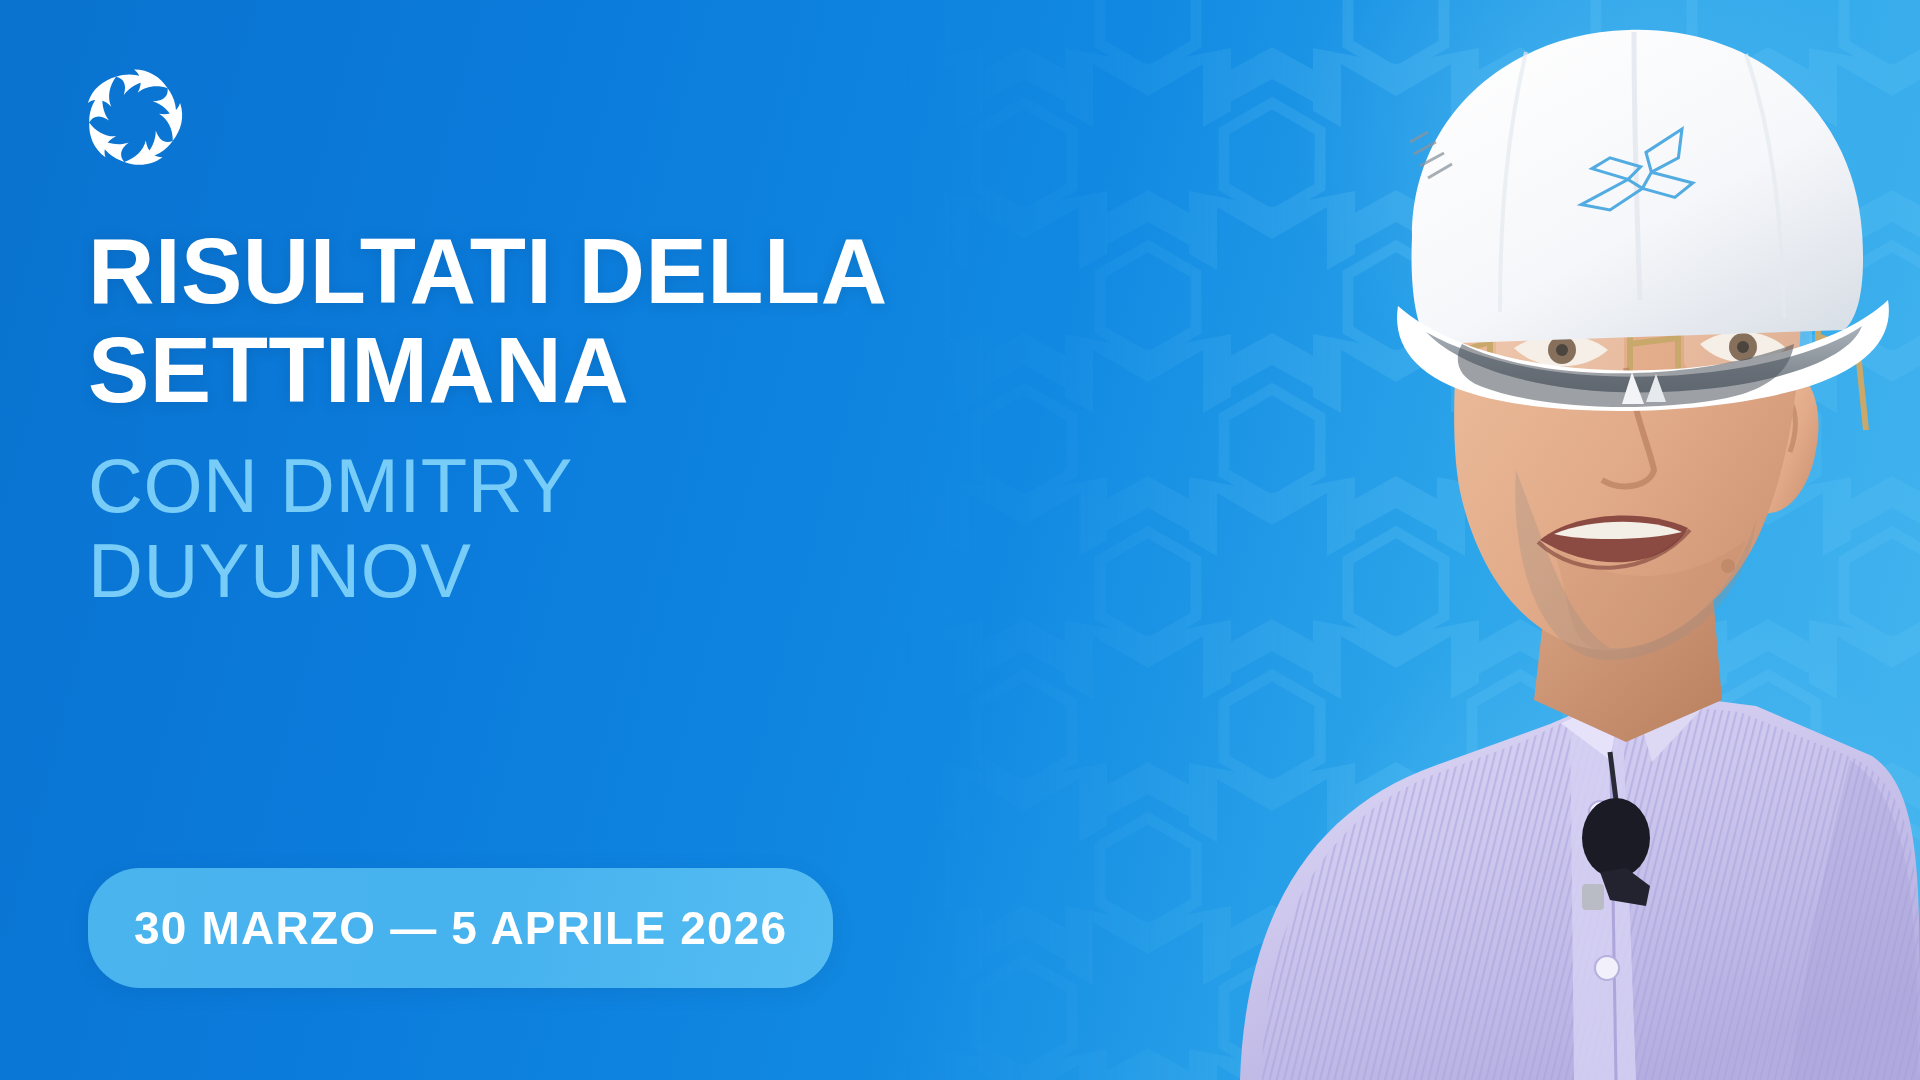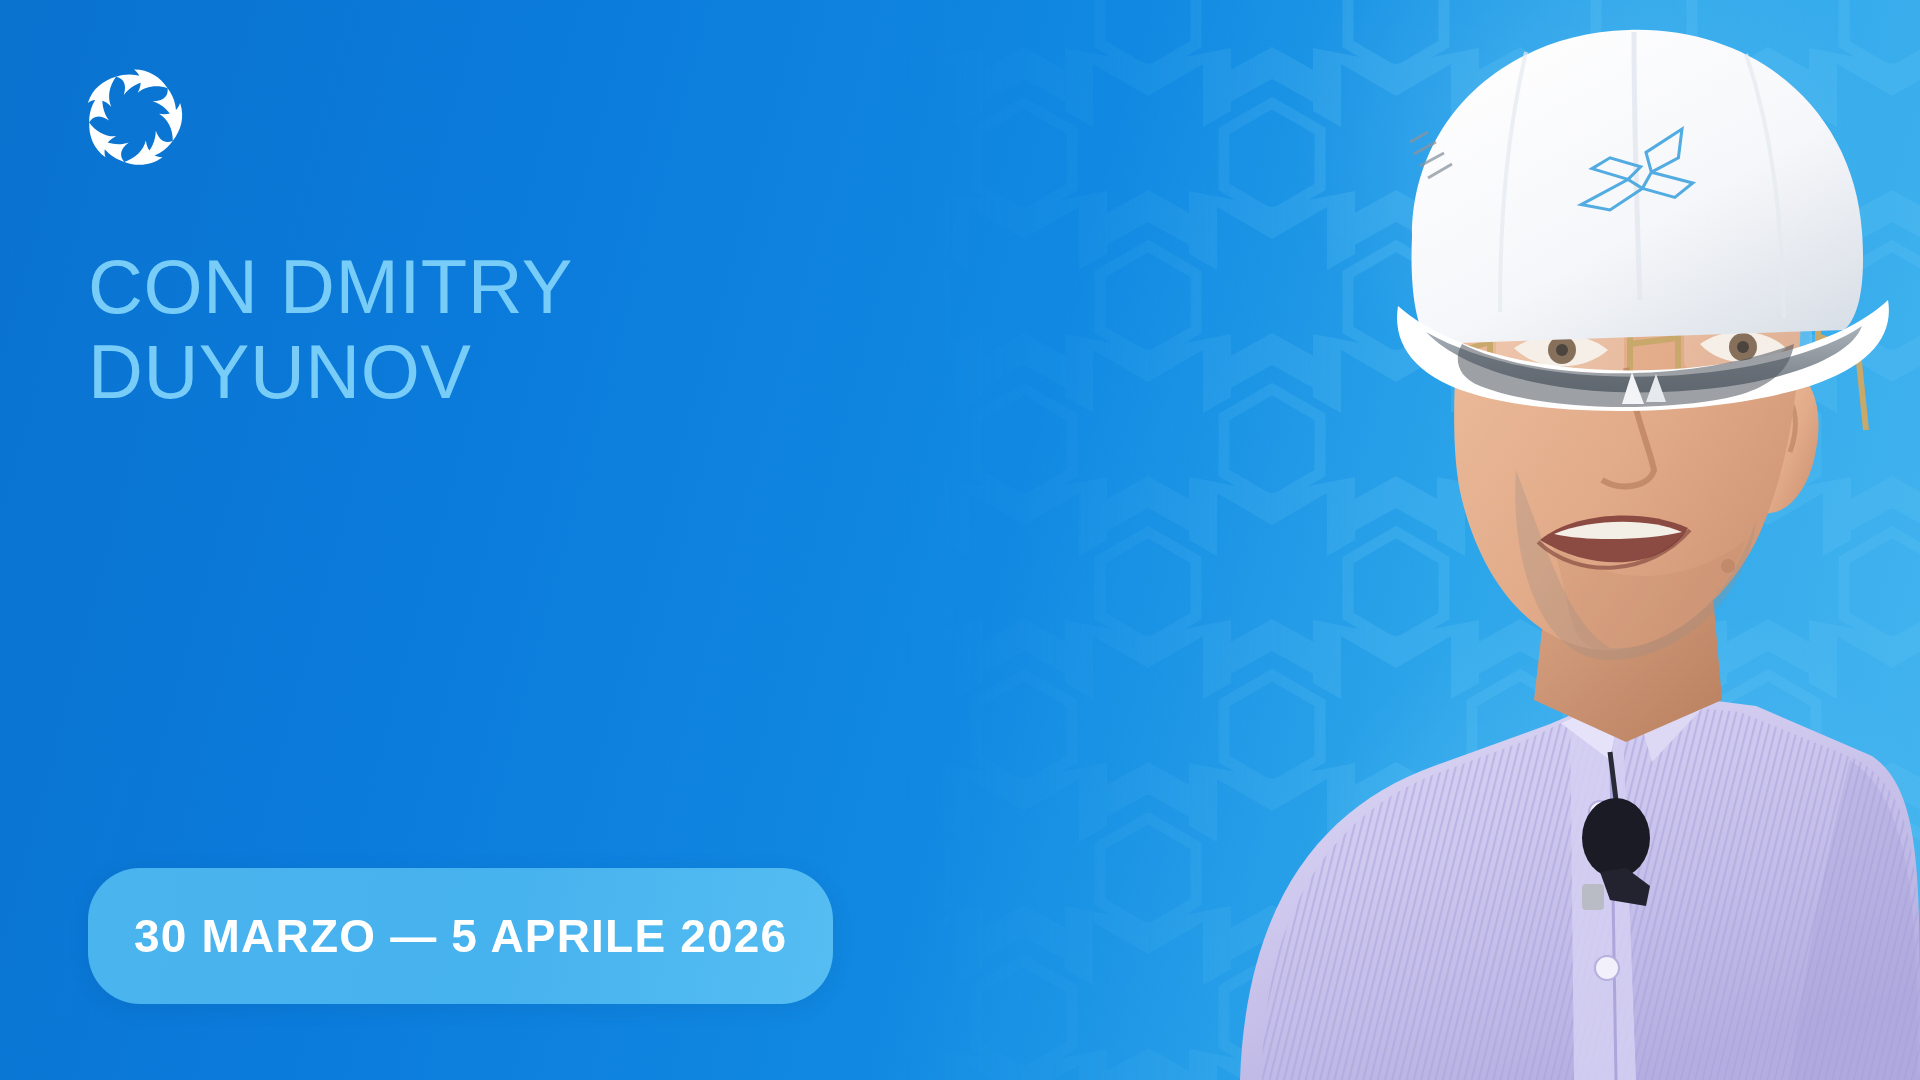--- a/index.html
+++ b/index.html
@@ -102,21 +102,21 @@
   }
 
   
   .date-pill {
     position: absolute;
     left: 88px;
     top: 868px;
     height: 104px;
     display: inline-flex;
     align-items: center;
-    padding: 16px 46px;
+    padding: 8px 46px;
     border-radius: 52px;
     background: linear-gradient(100deg, #4ab4ee 0%, #46b2ee 55%, #55bdf2 100%);
     box-shadow: 0 4px 20px rgba(4,70,125,0.13);
   }
   .date-pill-label {
     color: #ffffff;
     font-size: 46px;
     font-weight: 600;
     letter-spacing: 1.2px;
     text-transform: uppercase;
@@ -313,20 +313,22 @@
         <path d="M96 28 C104 38 107 52 104 65 C99 53 90 45 80 42 C92 42 97 36 96 28 Z" transform="rotate(0 60 60)"></path>
         <path d="M96 28 C104 38 107 52 104 65 C99 53 90 45 80 42 C92 42 97 36 96 28 Z" transform="rotate(72 60 60)"></path>
         <path d="M96 28 C104 38 107 52 104 65 C99 53 90 45 80 42 C92 42 97 36 96 28 Z" transform="rotate(144 60 60)"></path>
         <path d="M96 28 C104 38 107 52 104 65 C99 53 90 45 80 42 C92 42 97 36 96 28 Z" transform="rotate(216 60 60)"></path>
         <path d="M96 28 C104 38 107 52 104 65 C99 53 90 45 80 42 C92 42 97 36 96 28 Z" transform="rotate(288 60 60)"></path>
       </g>
     </svg>
   </div>
 
   <div class="text-block">
+    <h1 class="headline">RISULTATI DELLA
+SETTIMANA</h1>
     <h2 class="subhead">CON DMITRY
 DUYUNOV</h2>
   </div>
 
   <div class="date-pill">
     <span class="date-pill-label">30 MARZO — 5 APRILE 2026</span>
   </div>
 
 </div>
 

